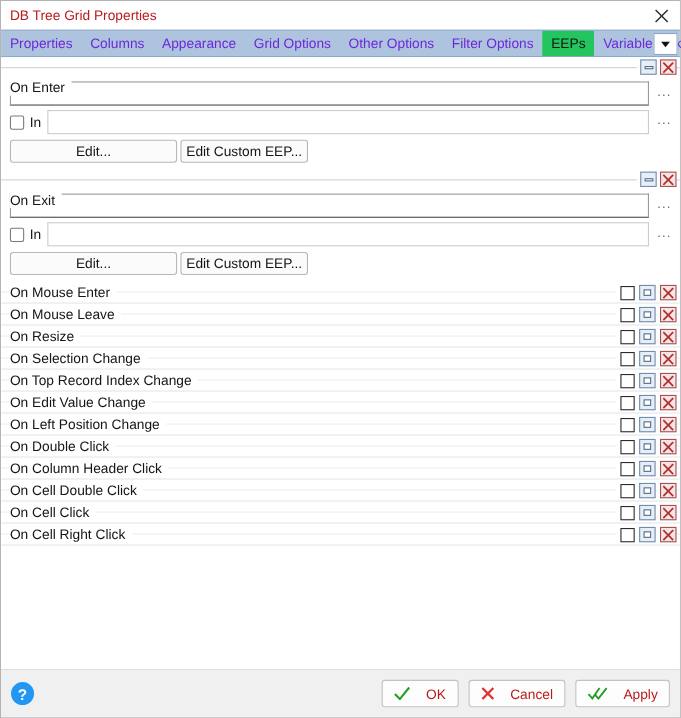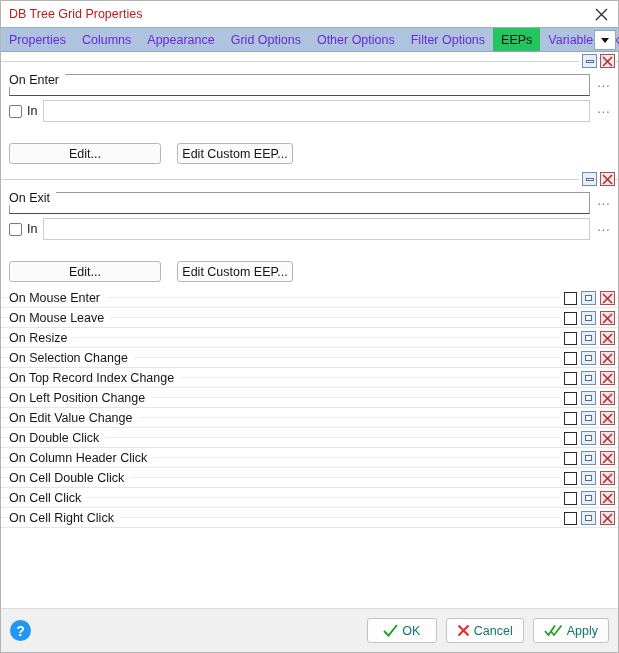--- a/index.html
+++ b/index.html
@@ -224,22 +224,21 @@
     font-size: 12.5px;
     color: #151515;
     margin: 0 6px 0 5px;
     white-space: nowrap;
   }
 
   
   .btn-row {
     display: flex;
     padding: 3px 0 0 8px;
-    gap: 16px;
-    margin-top: 16px;
+    gap: 3px;
   }
   .btn {
     height: 21px;
     background: #fbfbfb;
     border: 1px solid #b7b7b7;
     border-radius: 3px;
     font-family: "Liberation Sans", sans-serif;
     font-size: 12.5px;
     color: #151515;
     display: flex; align-items: center; justify-content: center;
@@ -317,23 +316,23 @@
   .footer-spacer { flex: 1 1 auto; }
   .fbtn {
     height: 25px;
     min-width: 70px;
     background: #fdfdfd;
     border: 1px solid #c3c3c3;
     border-radius: 3px;
     display: flex;
     align-items: center;
     justify-content: center;
-    gap: 4px;
+    gap: 14px;
     font-size: 12.5px;
-    color: #0f766e;
+    color: #b91c1c;
     margin-left: 9px;
     padding: 0 10px;
     box-sizing: border-box;
     cursor: default;
   }
   .fbtn svg { display: block; flex: 0 0 auto; }
 </style>
 </head>
 <body>
 
@@ -505,37 +504,37 @@
             <span class="icon-btn icon-x">
               <svg width="11" height="11" viewBox="0 0 11 11">
                 <line x1="1" y1="1" x2="10" y2="10" stroke="#b23030" stroke-width="1.6"></line>
                 <line x1="10" y1="1" x2="1" y2="10" stroke="#b23030" stroke-width="1.6"></line>
               </svg>
             </span>
           </span>
         </div>
         <div class="ev-row">
           <span class="ev-rule"></span>
+          <span class="ev-label">On Edit Value Change</span>
+          <span class="ev-tools">
+            <span class="ev-cb"></span>
+            <span class="icon-btn icon-restore">
+              <i></i>
+            </span>
+            <span class="icon-btn icon-x">
+              <svg width="11" height="11" viewBox="0 0 11 11">
+                <line x1="1" y1="1" x2="10" y2="10" stroke="#b23030" stroke-width="1.6"></line>
+                <line x1="10" y1="1" x2="1" y2="10" stroke="#b23030" stroke-width="1.6"></line>
+              </svg>
+            </span>
+          </span>
+        </div>
+        <div class="ev-row">
+          <span class="ev-rule"></span>
           <span class="ev-label">On Left Position Change</span>
-          <span class="ev-tools">
-            <span class="ev-cb"></span>
-            <span class="icon-btn icon-restore">
-              <i></i>
-            </span>
-            <span class="icon-btn icon-x">
-              <svg width="11" height="11" viewBox="0 0 11 11">
-                <line x1="1" y1="1" x2="10" y2="10" stroke="#b23030" stroke-width="1.6"></line>
-                <line x1="10" y1="1" x2="1" y2="10" stroke="#b23030" stroke-width="1.6"></line>
-              </svg>
-            </span>
-          </span>
-        </div>
-        <div class="ev-row">
-          <span class="ev-rule"></span>
-          <span class="ev-label">On Edit Value Change</span>
           <span class="ev-tools">
             <span class="ev-cb"></span>
             <span class="icon-btn icon-restore">
               <i></i>
             </span>
             <span class="icon-btn icon-x">
               <svg width="11" height="11" viewBox="0 0 11 11">
                 <line x1="1" y1="1" x2="10" y2="10" stroke="#b23030" stroke-width="1.6"></line>
                 <line x1="10" y1="1" x2="1" y2="10" stroke="#b23030" stroke-width="1.6"></line>
               </svg>

